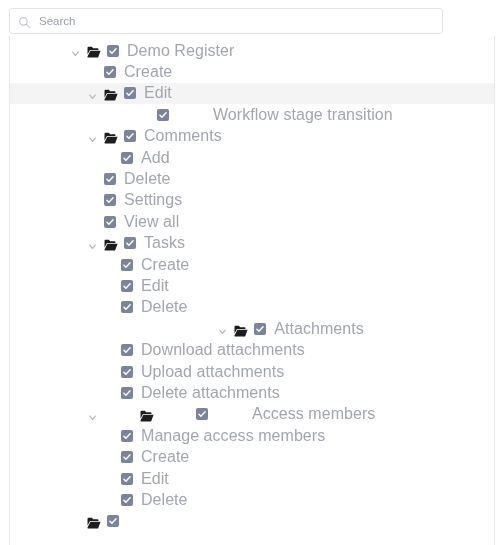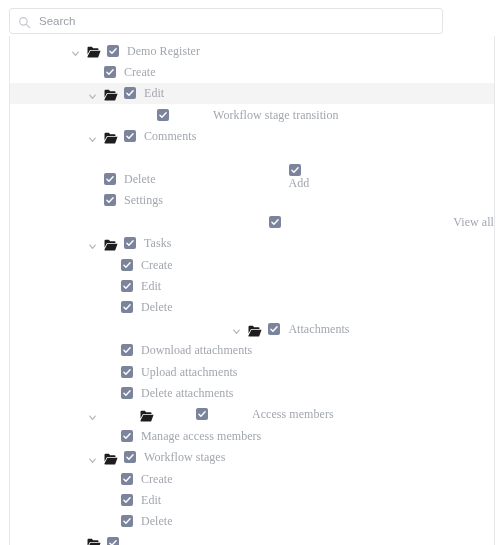--- a/index.html
+++ b/index.html
@@ -127,25 +127,24 @@
     position: absolute;
     left: 1px;
     top: 1px;
     width: 10px;
     height: 10px;
     display: block;
     color: #ffffff;
   }
 
   .label {
-    font-size: 12px;
+    font-size: 16px;
     color: #a2a7ae;
     line-height: 14px;
     letter-spacing: 0.05px;
-    font-family: Liberation Serif, serif;
   }
 </style>
 </head>
 <body>
 
 <div class="app">
 
   <div class="search-wrap">
     <span class="search-icon">
       <svg viewBox="0 0 16 16" fill="none" stroke="currentColor" stroke-width="1.4">
@@ -214,21 +213,21 @@
               <path d="M0.6 1.9a1 1 0 0 1 1-1h4l1.4 1.6h5.1a1 1 0 0 1 1 1v1.1H3.4L0.6 9.6z"></path>
               <path d="M3.9 5.4h11.6l-2.6 7.2a1 1 0 0 1-.95.66H1.5a1 1 0 0 1-.95-1.32z"></path>
             </svg></span>
           <span class="cbox">
             <svg viewBox="0 0 12 12" fill="none" stroke="currentColor" stroke-width="1.7" stroke-linecap="round" stroke-linejoin="round">
               <polyline points="2.3,6.2 4.7,8.6 9.7,3.2"></polyline>
             </svg>
           </span>
           <span class="label">Comments</span>
         </div>
-        <div class="row" style="padding-left: 94px; flex-direction: column;">
+        <div class="row" style="padding-left: 94px;">
           <span class="chev-spacer"></span>
           <span class="cbox">
             <svg viewBox="0 0 12 12" fill="none" stroke="currentColor" stroke-width="1.7" stroke-linecap="round" stroke-linejoin="round">
               <polyline points="2.3,6.2 4.7,8.6 9.7,3.2"></polyline>
             </svg>
           </span>
           <span class="label">Add</span>
         </div>
         <div class="row" style="padding-left: 77px;">
           <span class="chev-spacer"></span>
@@ -241,21 +240,21 @@
         </div>
         <div class="row" style="padding-left: 77px;">
           <span class="chev-spacer"></span>
           <span class="cbox">
             <svg viewBox="0 0 12 12" fill="none" stroke="currentColor" stroke-width="1.7" stroke-linecap="round" stroke-linejoin="round">
               <polyline points="2.3,6.2 4.7,8.6 9.7,3.2"></polyline>
             </svg>
           </span>
           <span class="label">Settings</span>
         </div>
-        <div class="row" style="padding-left: 77px; justify-content: space-between;">
+        <div class="row" style="padding-left: 77px;">
           <span class="chev-spacer"></span>
           <span class="cbox">
             <svg viewBox="0 0 12 12" fill="none" stroke="currentColor" stroke-width="1.7" stroke-linecap="round" stroke-linejoin="round">
               <polyline points="2.3,6.2 4.7,8.6 9.7,3.2"></polyline>
             </svg>
           </span>
           <span class="label">View all</span>
         </div>
         <div class="row" style="padding-left: 77px;">
           <span class="chev"><svg viewBox="0 0 12 12" fill="none" stroke="currentColor" stroke-width="1.5" stroke-linecap="round" stroke-linejoin="round">
@@ -357,35 +356,20 @@
           <span class="label">Access members</span>
         </div>
         <div class="row" style="padding-left: 94px;">
           <span class="chev-spacer"></span>
           <span class="cbox">
             <svg viewBox="0 0 12 12" fill="none" stroke="currentColor" stroke-width="1.7" stroke-linecap="round" stroke-linejoin="round">
               <polyline points="2.3,6.2 4.7,8.6 9.7,3.2"></polyline>
             </svg>
           </span>
           <span class="label">Manage access members</span>
-        </div>
-        <div class="row" style="padding-left: 77px;">
-          <span class="chev"><svg viewBox="0 0 12 12" fill="none" stroke="currentColor" stroke-width="1.5" stroke-linecap="round" stroke-linejoin="round">
-              <polyline points="3,4.5 6,8 9,4.5"></polyline>
-            </svg></span>
-          <span class="folder"><svg viewBox="0 0 16 14" fill="currentColor">
-              <path d="M0.6 1.9a1 1 0 0 1 1-1h4l1.4 1.6h5.1a1 1 0 0 1 1 1v1.1H3.4L0.6 9.6z"></path>
-              <path d="M3.9 5.4h11.6l-2.6 7.2a1 1 0 0 1-.95.66H1.5a1 1 0 0 1-.95-1.32z"></path>
-            </svg></span>
-          <span class="cbox">
-            <svg viewBox="0 0 12 12" fill="none" stroke="currentColor" stroke-width="1.7" stroke-linecap="round" stroke-linejoin="round">
-              <polyline points="2.3,6.2 4.7,8.6 9.7,3.2"></polyline>
-            </svg>
-          </span>
-          <span class="label">Workflow stages</span>
         </div>
         <div class="row" style="padding-left: 94px;">
           <span class="chev-spacer"></span>
           <span class="cbox">
             <svg viewBox="0 0 12 12" fill="none" stroke="currentColor" stroke-width="1.7" stroke-linecap="round" stroke-linejoin="round">
               <polyline points="2.3,6.2 4.7,8.6 9.7,3.2"></polyline>
             </svg>
           </span>
           <span class="label">Create</span>
         </div>

